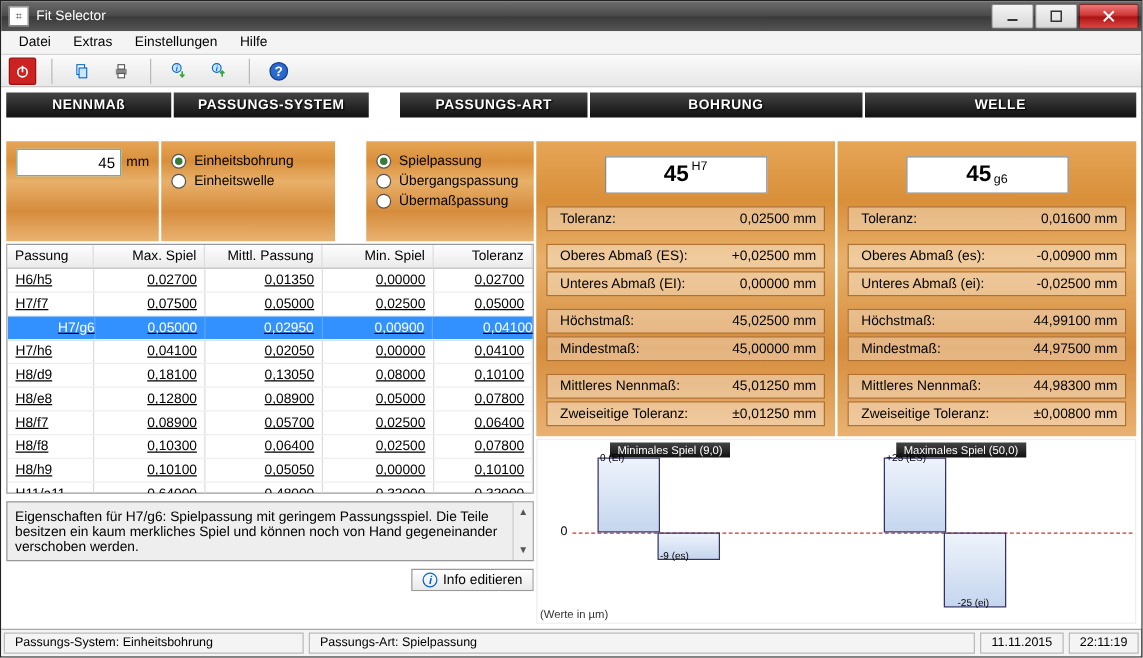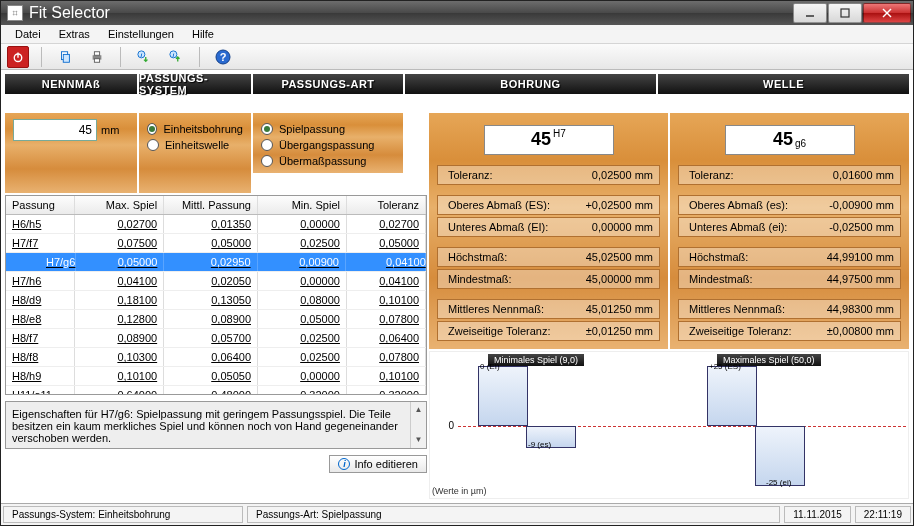--- a/index.html
+++ b/index.html
@@ -1,43 +1,43 @@
 <!DOCTYPE html>
 <html><head>
 <meta charset="utf-8">
 <style>
   * { box-sizing: border-box; margin: 0; padding: 0; }
   body { font-family: "Segoe UI", Tahoma, sans-serif; font-size: 11px; color: #000; background: #5a5a5a; user-select: none; }
   .window { width: 914px; height: 526px; background: #fff; border: 1px solid #222; display: flex; flex-direction: column; box-shadow: 0 0 8px rgba(0,0,0,0.5);}
   
   .titlebar { height: 28px; background: linear-gradient(#6d6d6d,#4a4a4a 48%,#3a3a3a 52%,#555); display:flex; align-items:center; padding:0 2px 0 6px; color:#fff;}
   .titlebar .icon { width:16px;height:16px;background:#fff;border:1px solid #888;margin-right:6px;display:flex;align-items:center;justify-content:center;font-size:9px;color:#555;}
-  .titlebar-text { flex:1; font-size:16px; }
+  .titlebar-text { flex:1; font-size:11px; }
   .winbtns { display:flex; gap:0;}
   .winbtn { width:34px;height:20px;border:1px solid rgba(0,0,0,0.4);background:linear-gradient(#f5f5f5,#d8d8d8);display:flex;align-items:center;justify-content:center;border-radius:2px;margin-left:1px;}
   .winbtn.close { width:48px;background:linear-gradient(#e77,#c33 48%,#a11 52%,#d44);color:#fff;}
   .winbtn svg { width:10px;height:10px;}
   
   .menubar { height:22px; background:#f4f4f4; border-bottom:1px solid #d5d5d5; display:flex; align-items:center; padding:0 6px; gap:2px;}
   .menubar span { padding:2px 8px; }
   
   .toolbar { height:30px; background:linear-gradient(#fbfbfb,#e7e7e7); border-bottom:1px solid #bbb; display:flex; align-items:center; padding:0 6px; gap:10px;}
   .tbtn { width:22px;height:22px;display:flex;align-items:center;justify-content:center;border:1px solid transparent;border-radius:2px;}
   .tbtn.red{background:#c22;border:1px solid #911;color:#fff;}
   .tsep{width:1px;height:20px;background:#bbb;margin:0 2px;}
   
   .content { flex:1; padding:4px; background:#fff; display:flex; flex-direction:column; gap:19px;}
   .headers-row { display:flex; gap:2px; }
   .hdr { flex:0 0 auto; height:20px; background:linear-gradient(#444,#111); color:#fff; font-weight:bold; font-size:11px; display:flex;align-items:center;justify-content:center;letter-spacing:0.5px;text-shadow:1px 1px 1px #000;}
   .wood { background: linear-gradient(#e6a657,#d98f3a 20%,#e8b06a 40%,#d68c3c 70%,#e9b271); }
   .panel { padding:6px 8px; }
   
   .col-nenn { width:132px;}
-  .col-sys  { width:112px;}
-  .col-art  { width:150px;}
+  .col-sys  { width:156px;}
+  .col-art  { width:150px;margin-left:23px;}
   .left-block { display:flex; gap:2px;}
   
   .nenn-input { width:84px;height:22px;border:1px solid #7a9;background:#fff;text-align:right;padding:0 4px;font-size:12px;}
   .unit { margin-left:4px; }
   .show-btn { margin-top:10px; padding:3px 10px;border:1px solid #7aa0cc;background:#e8f3ff;border-radius:2px;font-size:11px;}
   
   .radio-row { display:flex;align-items:center;gap:6px;margin:4px 0;}
   .radio-dot { width:12px;height:12px;border:1px solid #555;border-radius:50%;display:flex;align-items:center;justify-content:center;background:#fff;}
   .radio-dot.sel::after{content:'';width:6px;height:6px;border-radius:50%;background:#3a7a3a;}
   
@@ -180,21 +180,21 @@
           <div class="panel wood col-sys" style="height:80px">
             <div class="radio-row">
                 <span class="radio-dot sel"></span>
                 <span>Einheitsbohrung</span>
               </div>
             <div class="radio-row">
                 <span class="radio-dot"></span>
                 <span>Einheitswelle</span>
               </div>
           </div>
-          <div class="panel wood col-art" style="height:60px">
+          <div class="panel wood col-art" style="height:80px">
             <div class="radio-row">
                 <span class="radio-dot sel"></span>
                 <span>Spielpassung</span>
               </div>
             <div class="radio-row">
                 <span class="radio-dot"></span>
                 <span>Übergangspassung</span>
               </div>
             <div class="radio-row">
                 <span class="radio-dot"></span>

